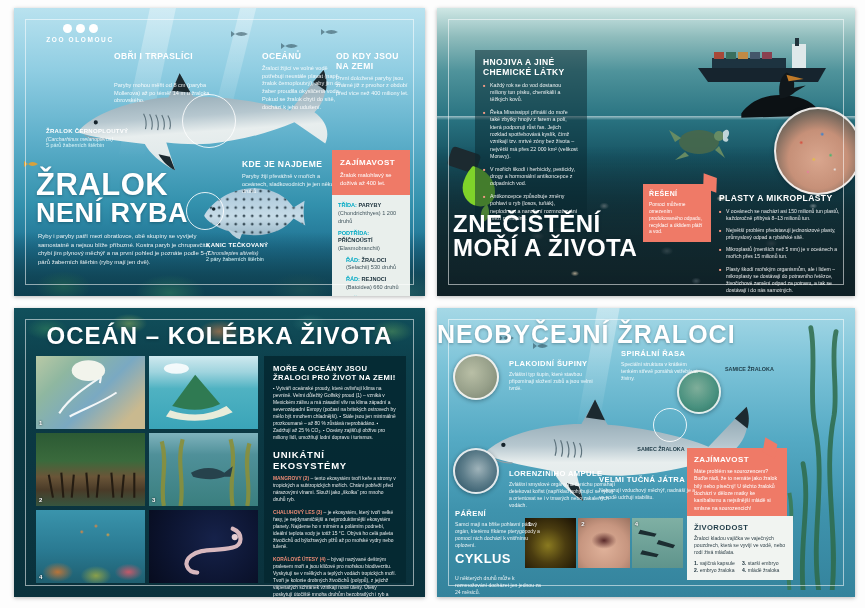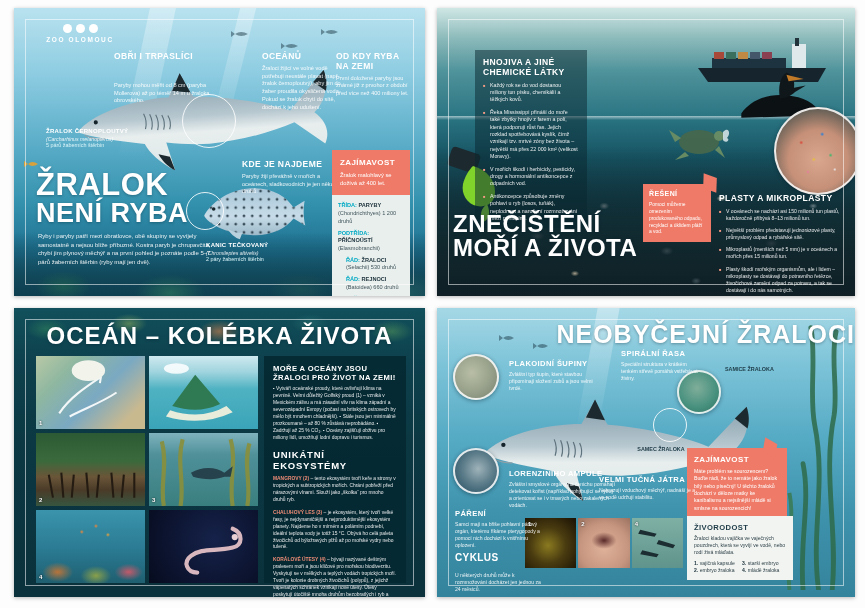--- a/index.html
+++ b/index.html
@@ -58,21 +58,21 @@
     <div class="h" style="font-size:8.5px;margin-bottom:20px">OBŘI I TRPASLÍCI</div>
     <div class="b" style="font-size:5.6px;width:112px">Paryby mohou měřit od 8 cm (paryba Mollerova) až po téměř 14 m u žraloka obrovského.</div>
   </div>
 
   <div class="abs" style="left:248px;top:44px;width:92px;z-index:20">
     <div class="h" style="font-size:8.5px;margin-bottom:3px">OCEÁNŮ</div>
     <div class="b" style="font-size:5.6px;width:80px">Žraloci žijící ve volné vodě potřebují neustále plavat (např. žralok černoploutvý), aby jim do žaber proudila okysličená voda. Pokud se žralok chytí do sítě, dochází k jeho udušení.</div>
   </div>
 
   <div class="abs" style="left:322px;top:44px;width:74px;z-index:20">
-    <div class="h" style="font-size:8.5px;margin-bottom:3px">OD KDY RYBA NA ZEMI</div>
+    <div class="h" style="font-size:8.5px;margin-bottom:3px">OD KDY JSOU NA ZEMI</div>
     <div class="b" style="font-size:5.6px">První doložené paryby jsou známé již z prvohor z období před více než 400 miliony let.</div>
   </div>
 
   <svg class="abs" viewBox="0 0 320 130" style="left:55px;top:58px;width:285px;height:112px;z-index:10;transform:rotate(-4deg)">
     <defs>
       <linearGradient id="sg1" x1="0" y1="0" x2="0" y2="1">
         <stop offset="0" stop-color="#7e98a5"></stop>
           <stop offset=".45" stop-color="#b6c7cf"></stop>
           <stop offset=".62" stop-color="#e8eeee"></stop>
           <stop offset="1" stop-color="#dde7e8"></stop>
@@ -316,21 +316,21 @@
   <svg class="abs" viewBox="0 0 90 280" style="right:6px;top:10px;width:90px;height:272px;z-index:3;opacity:.85">
     <path d="M60 280 C52 220 68 170 56 110 C50 80 58 40 52 10 M74 280 C80 220 64 160 76 100 C80 72 72 40 78 14 M44 280 C40 230 52 190 44 150" stroke="#2e6b4a" stroke-width="5" fill="none" stroke-linecap="round"></path>
     <path d="M30 280 C26 240 36 210 30 180" stroke="#3a7a52" stroke-width="4" fill="none"></path>
   </svg>
   <svg class="abs" viewBox="0 0 80 30" style="left:60px;top:22px;width:80px;height:30px;z-index:3;opacity:.5">
     <path d="M6 8 Q11 4 17 8 Q11 12 6 8 L2 5 L2 11 Z" fill="#1f3d4a"></path>
     <path d="M40 16 Q45 12 51 16 Q45 20 40 16 L36 13 L36 19 Z" fill="#1f3d4a"></path>
   </svg>
   <div class="frame"></div>
 
-  <div class="ttl abs" style="left:0;top:14px;width:100%;text-align:right;font-size:25px;z-index:20;letter-spacing:1px">NEOBYČEJNÍ ŽRALOCI</div>
+  <div class="ttl abs" style="left:0;top:14px;width:100%;text-align:left;font-size:25px;z-index:20;letter-spacing:1px">NEOBYČEJNÍ ŽRALOCI</div>
 
   <svg class="abs" viewBox="0 0 320 130" style="left:38px;top:86px;width:300px;height:118px;z-index:8">
     <defs>
       <linearGradient id="sg2" x1="0" y1="0" x2="0" y2="1">
         <stop offset="0" stop-color="#7e98a5"></stop>
           <stop offset=".45" stop-color="#b6c7cf"></stop>
           <stop offset=".62" stop-color="#e8eeee"></stop>
           <stop offset="1" stop-color="#dde7e8"></stop>
       </linearGradient>
     </defs>
@@ -370,21 +370,21 @@
     <div class="h" style="font-size:7.6px;margin-bottom:2px">VELMI TUČNÁ JÁTRA</div>
     <div class="b" style="font-size:5.1px;width:96px">Nahrazují vzduchový měchýř, nadnáší je a ve vodě udržují stabilitu.</div>
   </div>
 
   <div class="abs" style="left:18px;top:202px;width:86px;z-index:20">
     <div class="h" style="font-size:7.6px;margin-bottom:2px">PÁŘENÍ</div>
     <div class="b" style="font-size:5.1px">Samci mají na břiše pohlavní párový orgán, kterému říkáme pterygopody a pomocí nich dochází k vnitřnímu oplození.</div>
   </div>
 
   <div class="abs" style="left:18px;top:244px;width:86px;z-index:20">
-    <div class="h" style="font-size:10px;margin-bottom:8px">CYKLUS</div>
+    <div class="h" style="font-size:13px;margin-bottom:8px">CYKLUS</div>
     <div class="b" style="font-size:5.1px">U některých druhů může k rozmnožování docházet jen jednou za 24 měsíců.</div>
   </div>
 
   <div class="abs sbox" style="left:250px;top:140px;width:100px;padding:7px">
     <div style="position:absolute;right:10px;top:-7px;width:14px;height:14px;background:#ef7a67;transform:rotate(30deg) skew(20deg)"></div>
     <div class="h">ZAJÍMAVOST</div>
     <div style="font-size:5.2px;line-height:1.4">Máte problém se sourozencem? Buďte rádi, že to nemáte jako žralok bílý nebo písečný! U těchto žraloků dochází v děloze matky ke kanibalismu a nejsilnější mládě si smlsne na sourozencích!</div>
   </div>
 
   <div class="abs" style="left:88px;top:210px;width:158px;height:50px;z-index:10;display:flex;gap:2px">

